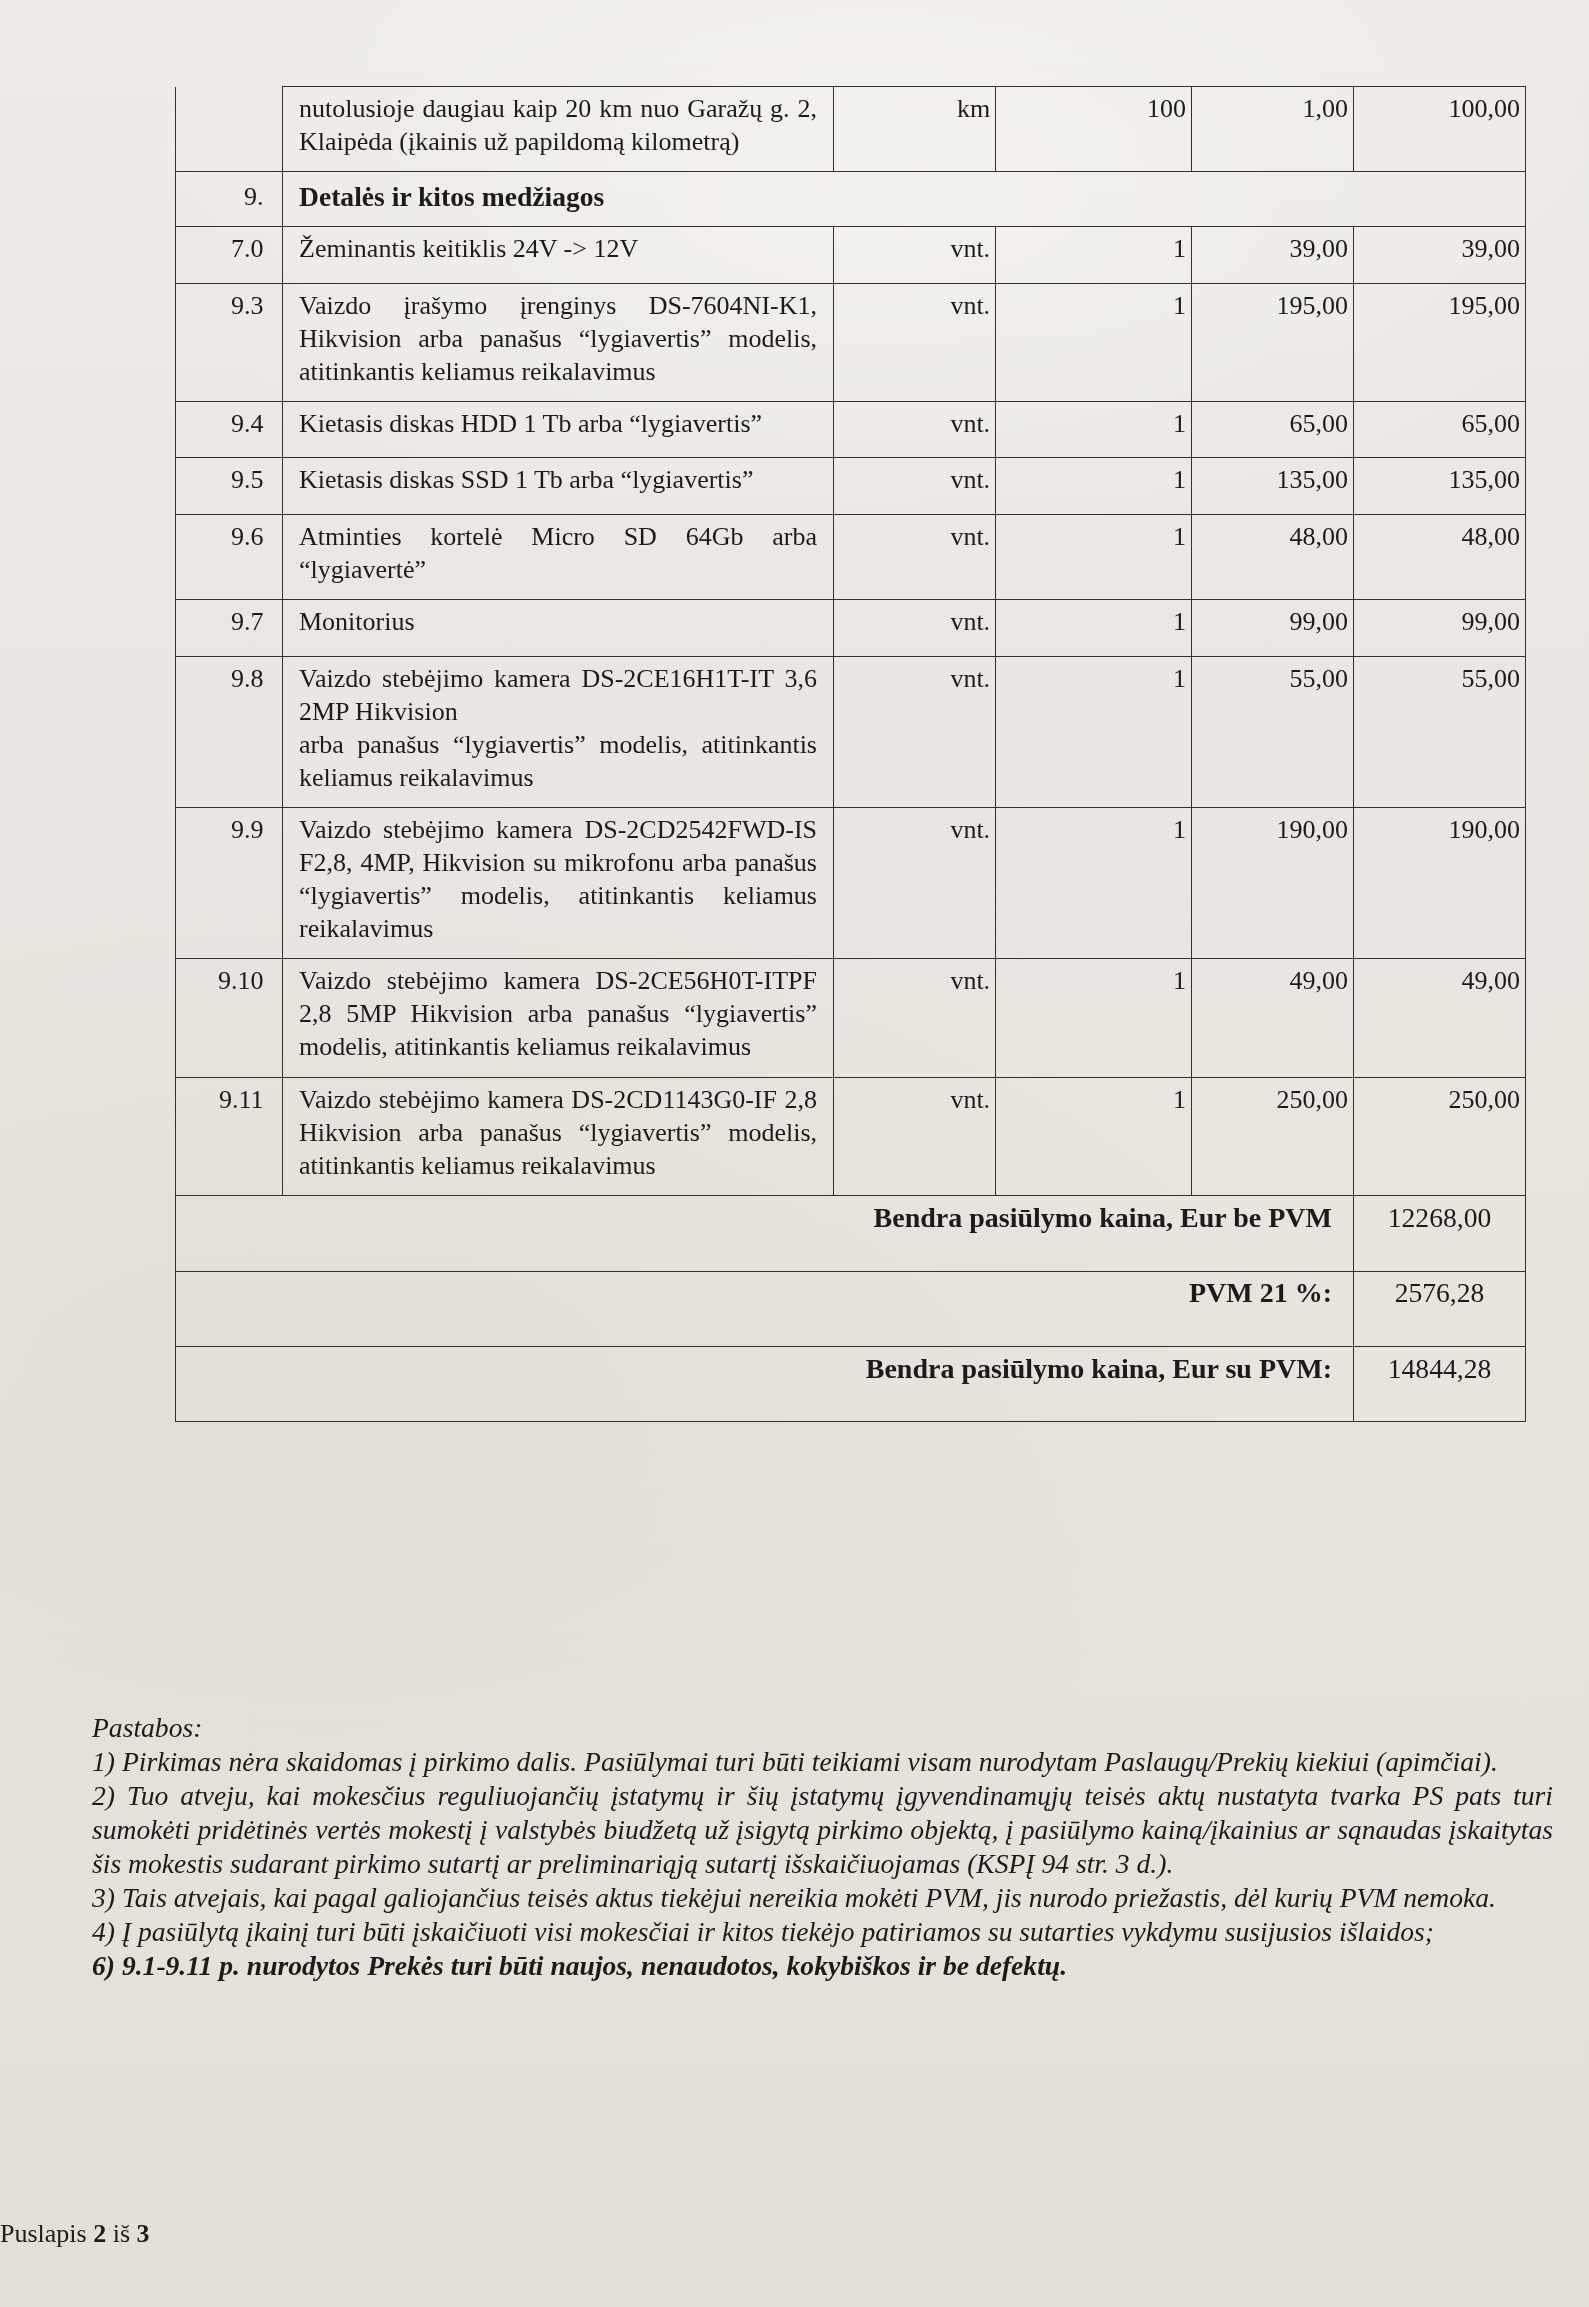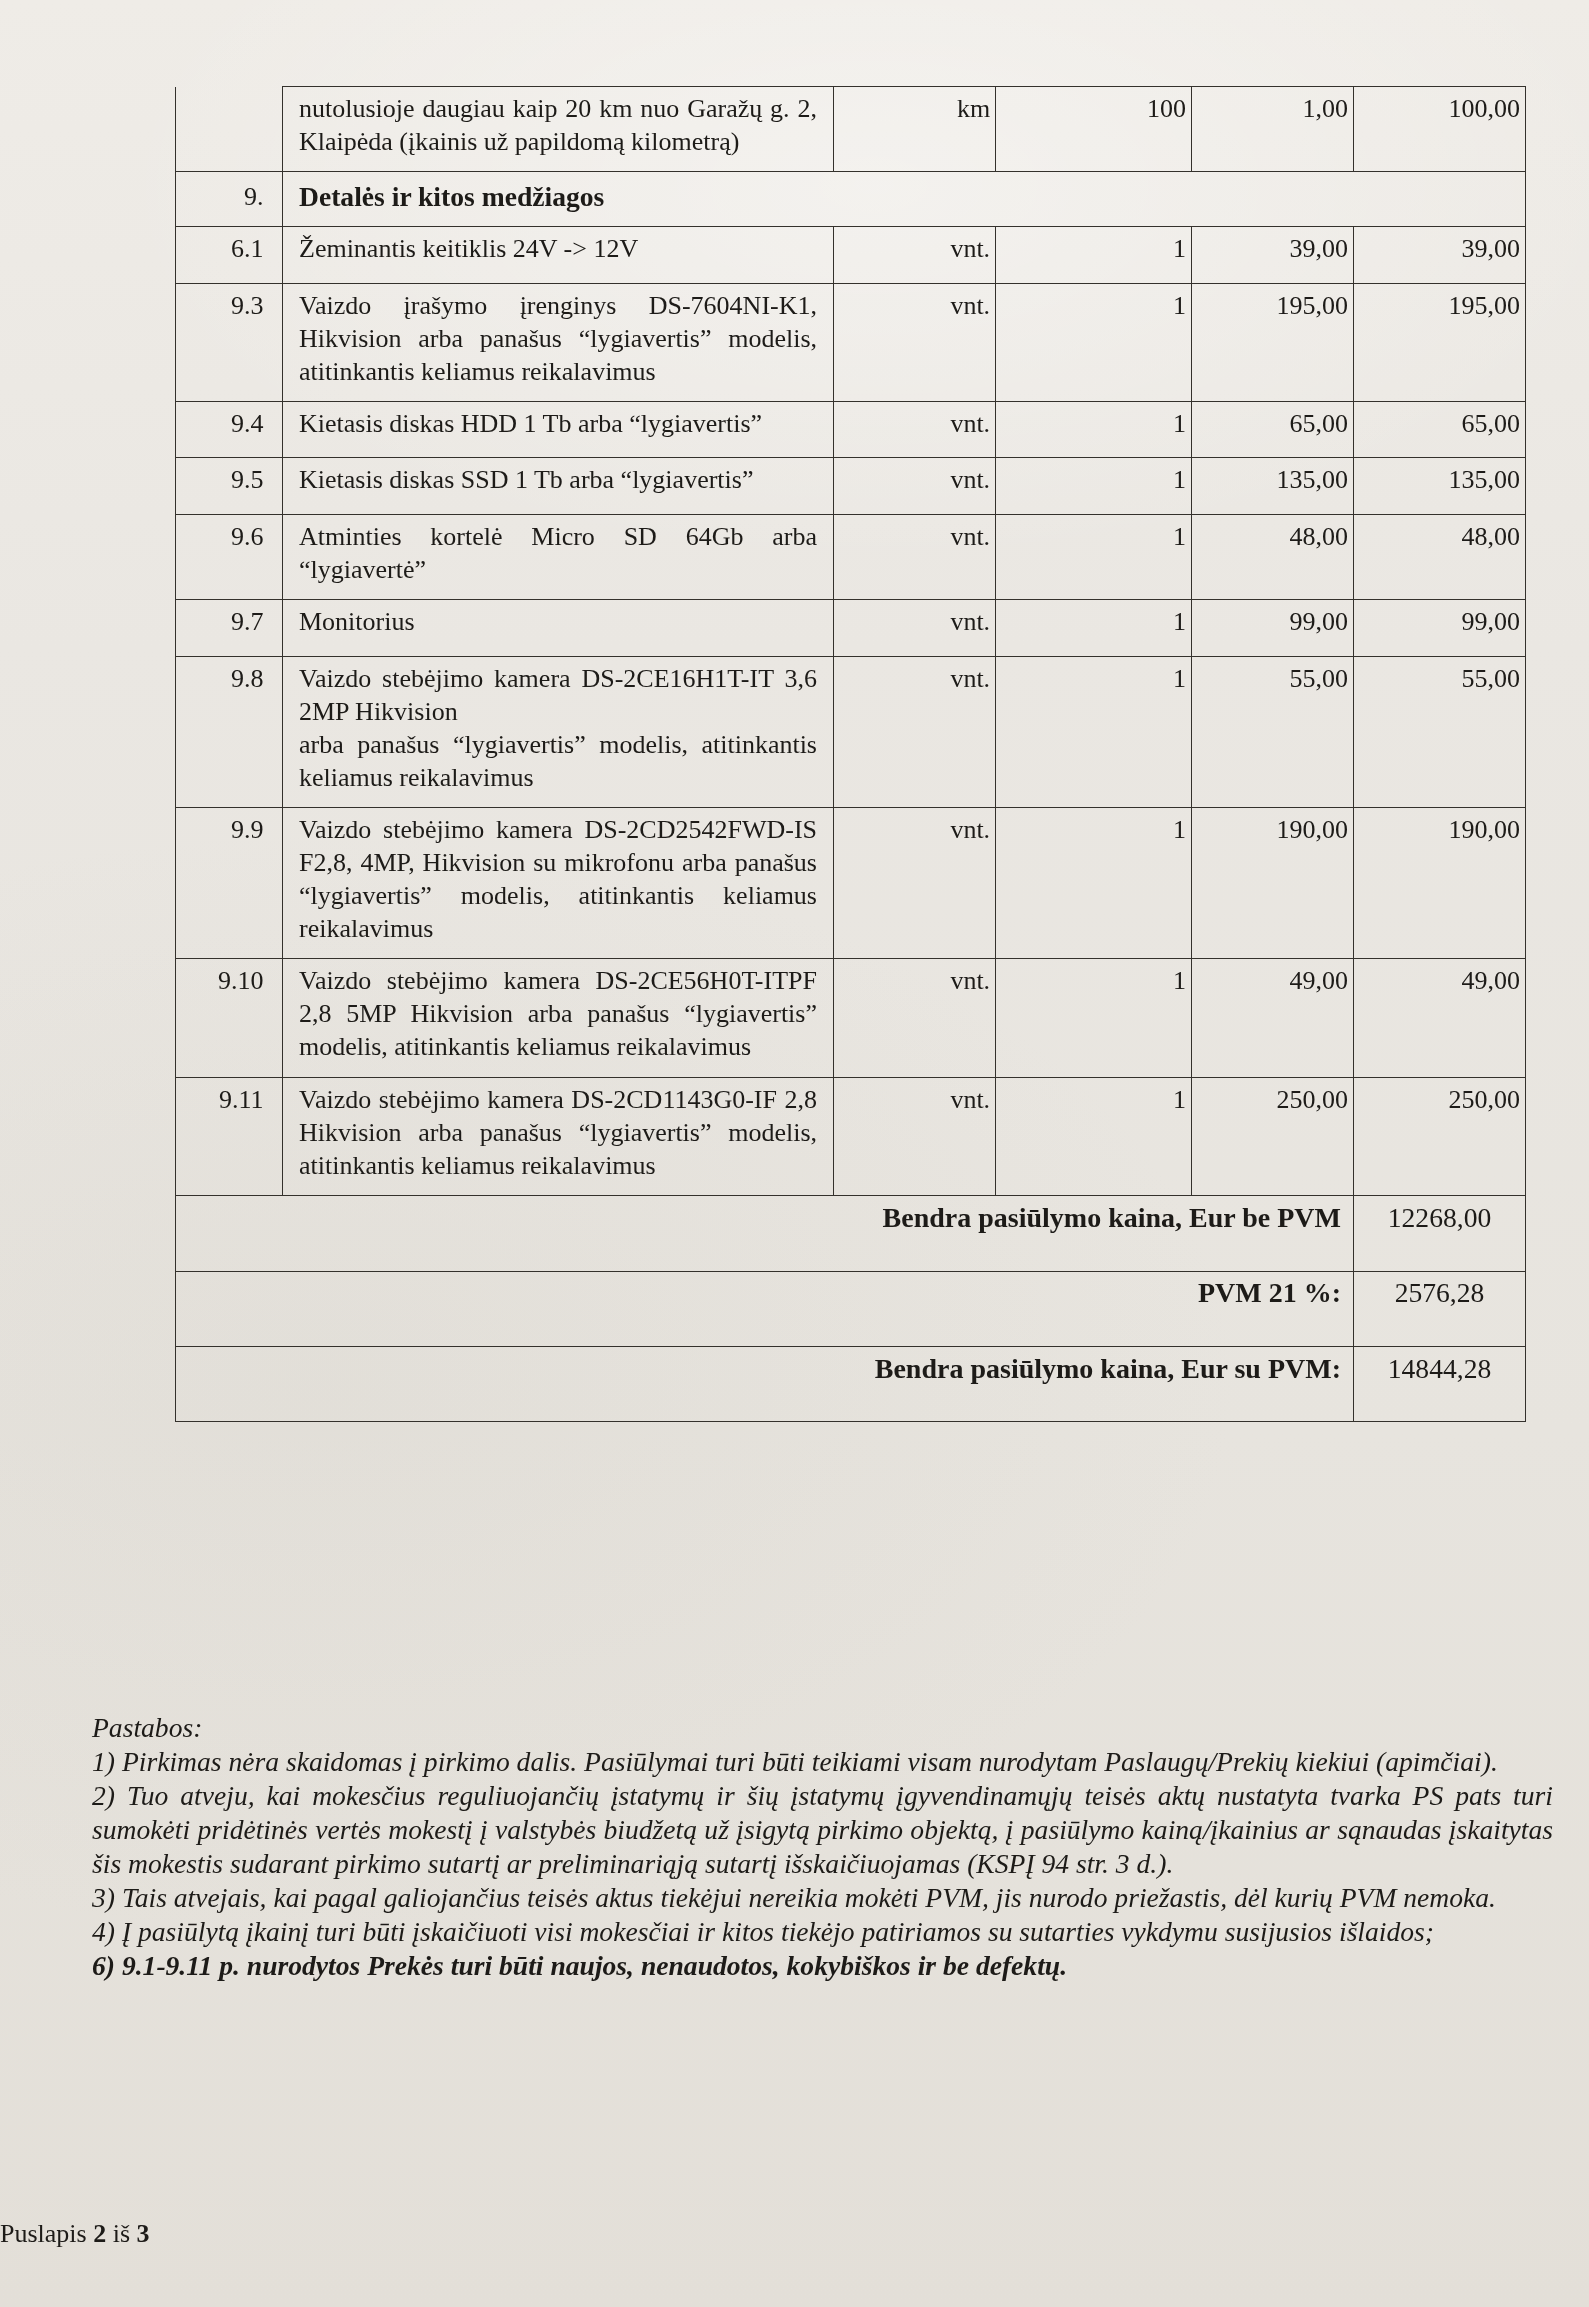--- a/index.html
+++ b/index.html
@@ -22,21 +22,21 @@
   }
   td{border:1.2px solid #34312c;vertical-align:top;padding:4.9px 16px 13.5px 16px;}
   td.c-nr{text-align:right;padding-right:18.4px;}
   td.c-desc{text-align:justify;white-space:pre-line;}
   td.c-unit,td.c-qty,td.c-price,td.c-total{text-align:right;padding-left:4.9px;padding-right:4.9px;}
   tr.carryover td{border-top:1.2px solid #34312c;}
   tr.carryover td.c-nr{border-top:none;}
   td.section-title{font-weight:bold;font-size:27.6px;padding-top:7.4px;padding-bottom:11px;}
   td.section-nr{text-align:right;padding-right:18.4px;padding-top:7.4px;}
   tr.item-row td{height:37px;}
-  td.total-label{font-weight:bold;font-size:28px;text-align:right;padding-right:12px;height:56px;}
+  td.total-label{font-weight:bold;font-size:28px;text-align:right;padding-right:21px;height:56px;}
   td.total-value{text-align:center;font-size:27.6px;padding-left:3.7px;padding-right:3.7px;}
 
   
   .notes{
     position:absolute;left:92px;top:1711px;width:1461px;
     font-style:italic;font-size:27.6px;line-height:34px;text-align:justify;
   }
   .notes p{margin:0;}
   .notes .bold{font-weight:bold;}
 
@@ -73,21 +73,21 @@
       </tr>
       <tr>
         <td class="section-nr">9.</td>
         <td class="section-title" colspan="5">Detalės ir kitos medžiagos</td>
       </tr>
     </tbody>
 
     <tbody>
 
         <tr class="item-row">
-          <td class="c-nr">6.1</td>
+          <td class="c-nr">7.0</td>
           <td class="c-desc">Žeminantis keitiklis 24V -&gt; 12V</td>
           <td class="c-unit">vnt.</td>
           <td class="c-qty">1</td>
           <td class="c-price">39,00</td>
           <td class="c-total">39,00</td>
         </tr>
 
 
         <tr class="item-row">
           <td class="c-nr">9.3</td>

